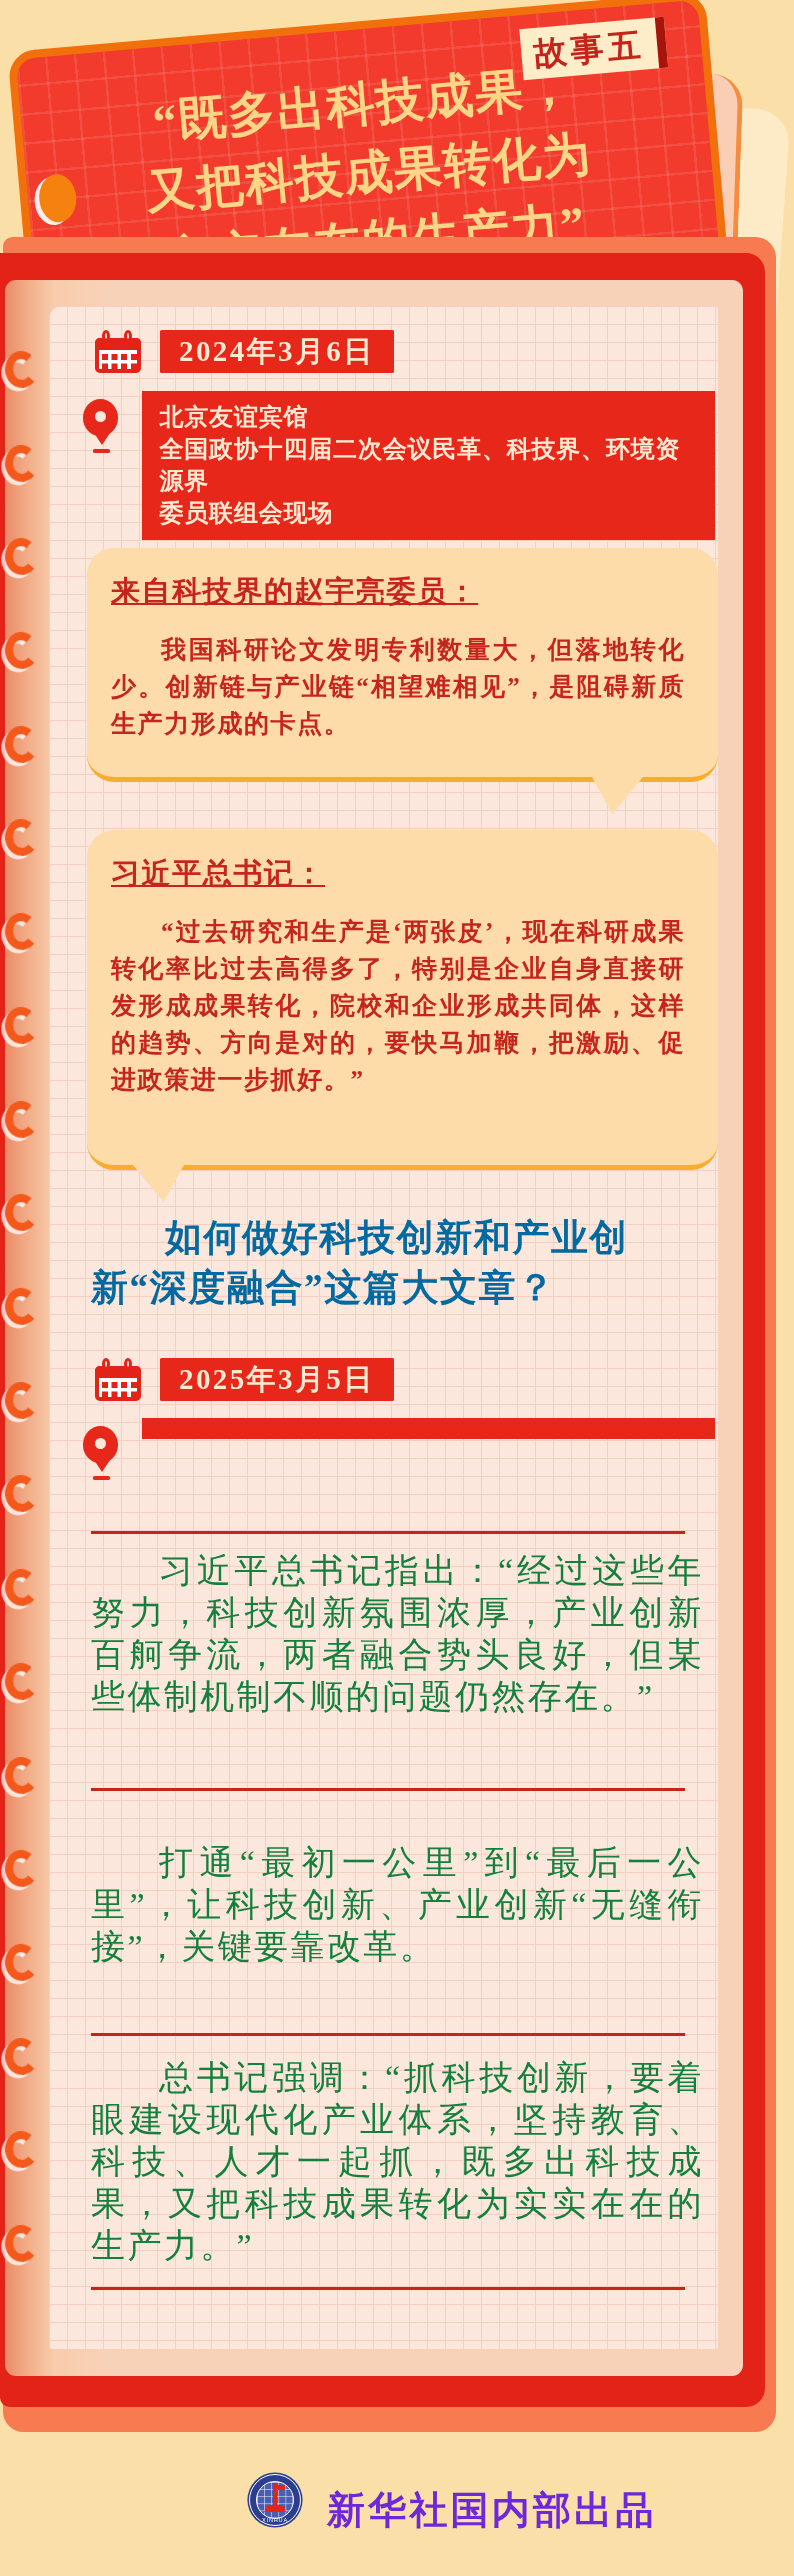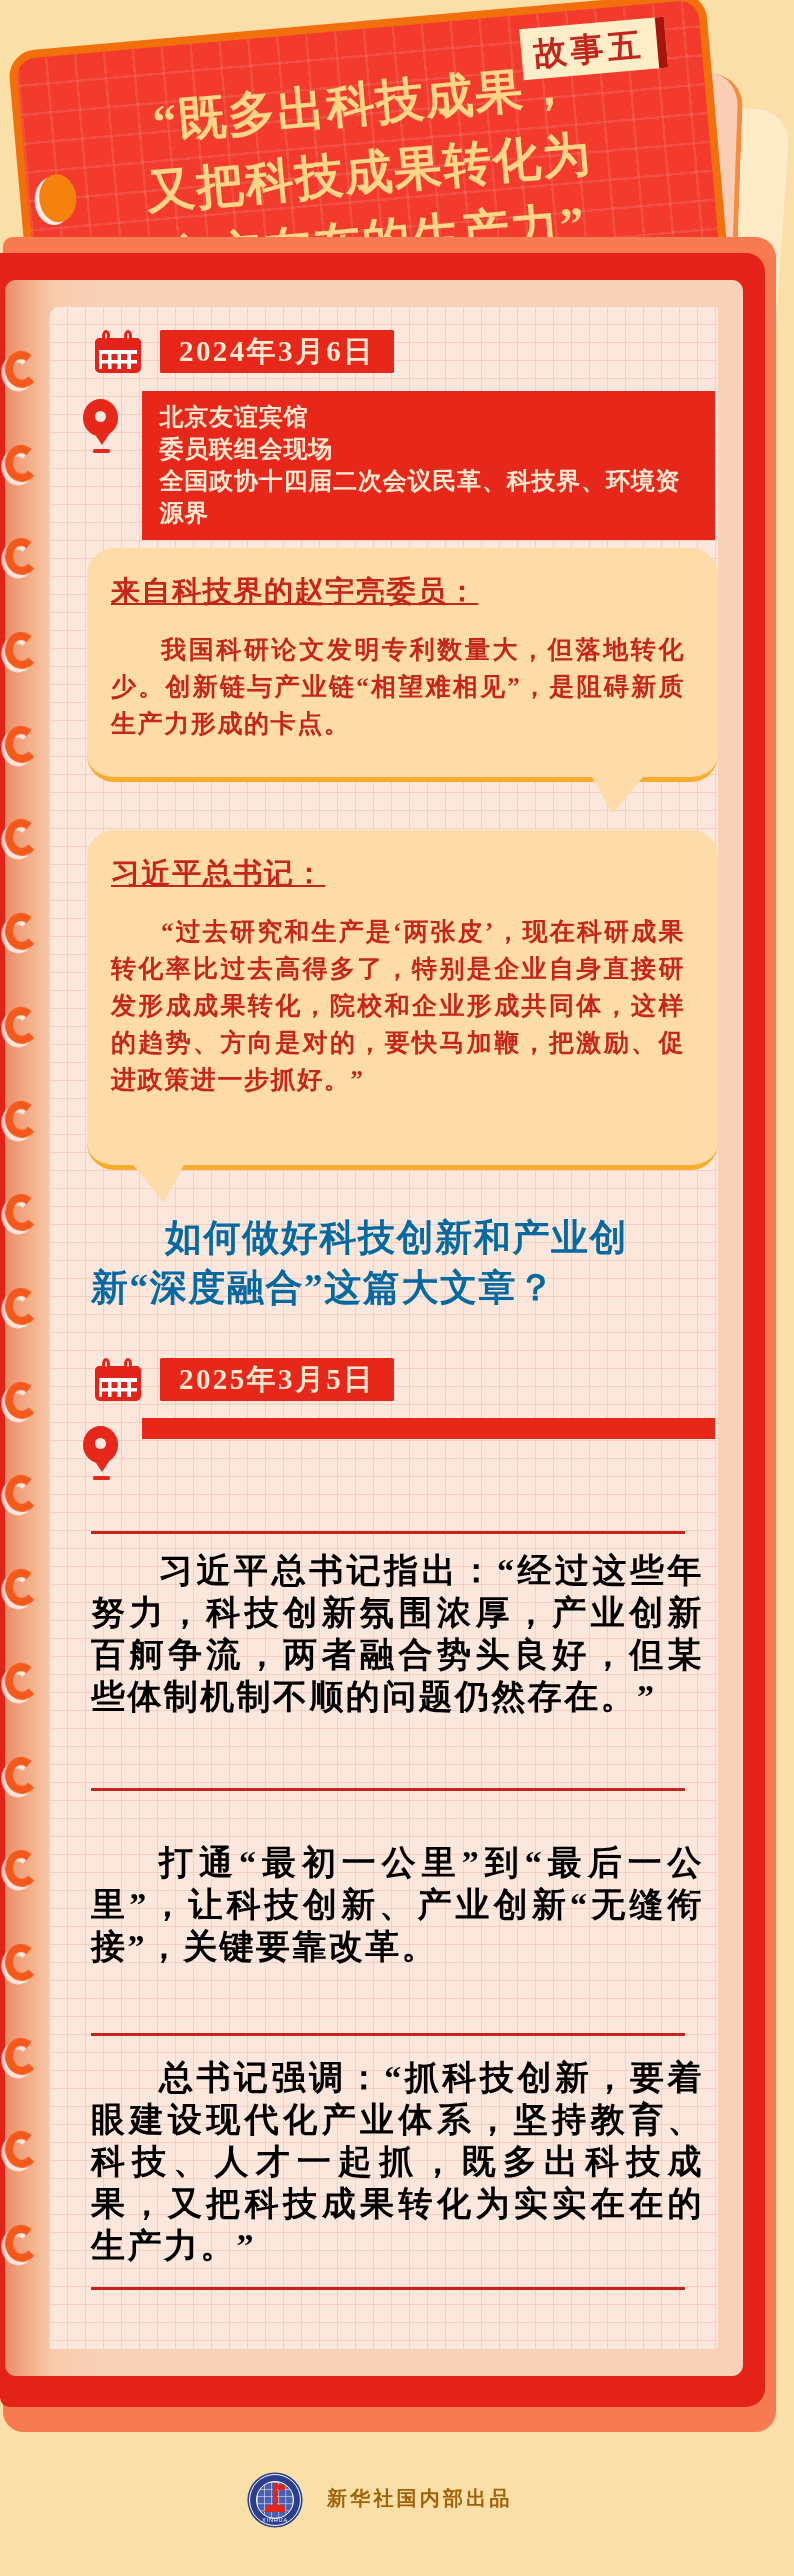--- a/index.html
+++ b/index.html
@@ -86,41 +86,41 @@
   .tail-right{right:75px;clip-path:polygon(0 0,100% 0,40% 100%);}
   .tail-left{left:46px;clip-path:polygon(0 0,100% 0,60% 100%);}
   #bubble1{top:548px;min-height:234px;}
   #bubble2{top:830px;min-height:340px;}
 
   
   .question{position:absolute;left:91px;top:1213px;width:615px;font-size:37px;font-weight:bold;
     line-height:50px;color:#0369a1;text-indent:2em;letter-spacing:1.6px;}
   .divider{position:absolute;left:91px;width:594px;height:3.2px;background:#C5251B;}
   #div1{top:1531px;} #div2{top:1788px;} #div3{top:2033px;} #div4{top:2287px;}
-  .para{position:absolute;left:91px;width:613px;font-size:34px;font-weight:bold;line-height:42px;
-    color:#000000;text-indent:2em;text-align:justify;letter-spacing:2.4px;}
+  .para{position:absolute;left:91px;width:613px;font-size:34px;font-weight:normal;line-height:42px;
+    color:#15803d;text-indent:2em;text-align:justify;letter-spacing:2.4px;}
   #p1{top:1550px;} #p2{top:1842px;} #p3{top:2057px;}
 
   
   .logo{position:absolute;left:249px;top:2474px;width:52px;height:52px;border-radius:50%;
     background:#2B3F8E;border:1.6px solid #FFFFFF;box-shadow:0 0 0 1.6px #2B3F8E;box-sizing:border-box;}
   .logo-globe{position:absolute;inset:5.6px;border-radius:50%;background:#4A5FB0;
     background-image:
       linear-gradient(rgba(255,255,255,.55) 0.8px,transparent 0.8px),
       linear-gradient(90deg,rgba(255,255,255,.55) 0.8px,transparent 0.8px);
     background-size:7.1px 7.1px;border:0.8px solid #FFFFFF;}
   .logo-monument{position:absolute;left:50%;top:8px;transform:translateX(-50%);width:22px;height:29px;}
   .mon-bar{position:absolute;left:8.7px;top:0;width:4.8px;height:22px;background:#E0261A;}
   .mon-flag{position:absolute;left:13.5px;top:1.6px;width:7.1px;height:5.6px;background:#E0261A;}
   .mon-base{position:absolute;left:0;bottom:0;width:22px;height:7.1px;background:#E0261A;
     clip-path:polygon(15% 0,85% 0,100% 100%,0 100%);}
   .logo-text{position:absolute;bottom:2.4px;width:100%;text-align:center;color:#FFFFFF;
     font-size:5.6px;letter-spacing:0.8px;font-family:"Liberation Sans",sans-serif;}
-  .publisher{position:absolute;left:327px;top:2485px;font-size:20px;font-weight:bold;
-    color:#a16207;letter-spacing:3.2px;}
+  .publisher{position:absolute;left:327px;top:2485px;font-size:38px;font-weight:bold;
+    color:#6d28d9;letter-spacing:3.2px;}
 </style>
 </head>
 <body>
 
 <div class="deco-cream"></div>
 <div class="deco-salmon"></div>
 
 <div class="header-card">
   <div class="grid-overlay"></div>
   <div class="card-ring r1"></div>
@@ -173,22 +173,22 @@
 </div>
 
 <div class="loc-row" id="loc1" style="top:391px">
   <div class="pin-icon">
     <div class="pin-head"></div>
     <div class="pin-tip"></div>
     <div class="pin-base"></div>
   </div>
   <div class="loc-badge">
     <div>北京友谊宾馆</div>
+    <div>全国政协十四届二次会议民革、科技界、环境资源界</div>
     <div>委员联组会现场</div>
-    <div>全国政协十四届二次会议民革、科技界、环境资源界</div>
   </div>
 </div>
 
 <div class="bubble" id="bubble1">
   <p class="speaker">来自科技界的赵宇亮委员：</p>
   <p class="speech">我国科研论文发明专利数量大，但落地转化少。创新链与产业链“相望难相见”，是阻碍新质生产力形成的卡点。</p>
   <div class="tail tail-right"></div>
 </div>
 
 <div class="bubble" id="bubble2">

